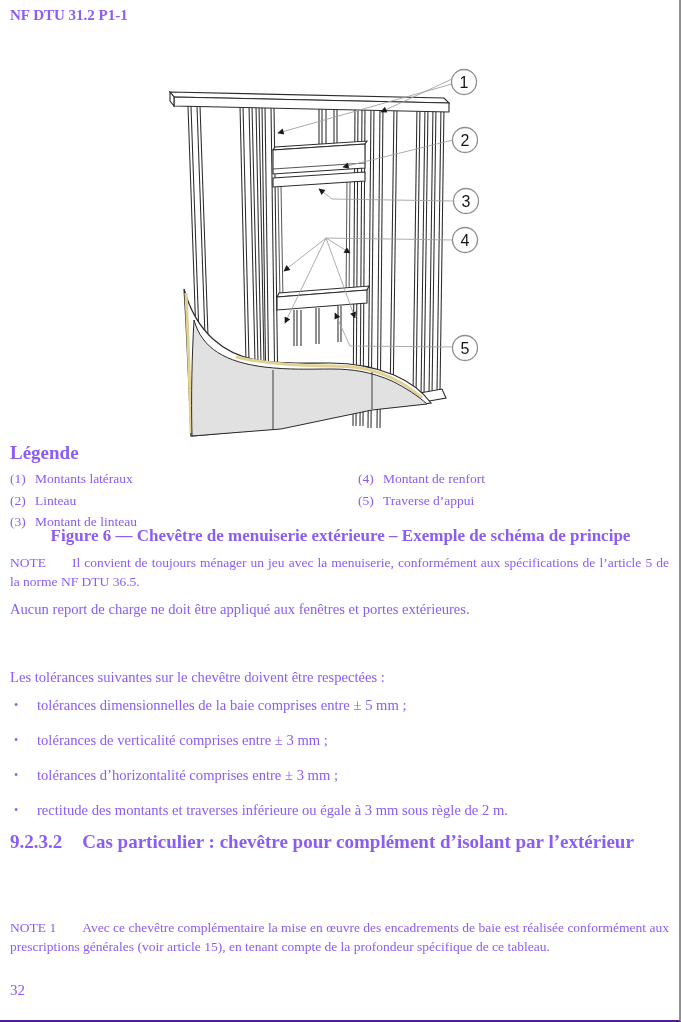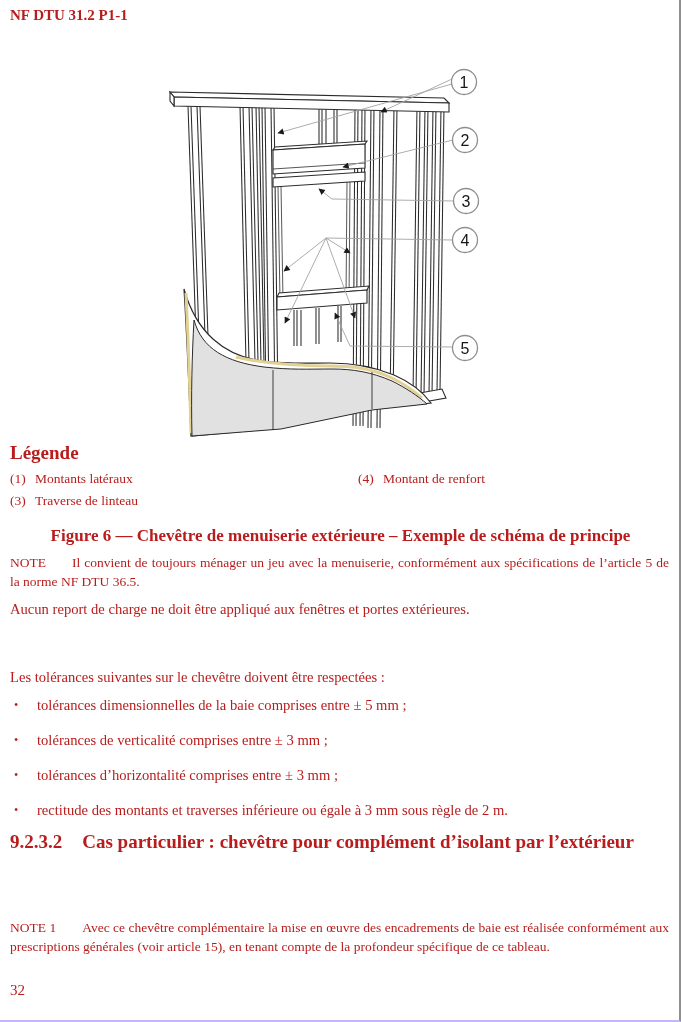--- a/index.html
+++ b/index.html
@@ -1,19 +1,19 @@
 <!DOCTYPE html>
 <html><head>
 <meta charset="utf-8">
 <style>
   html,body{margin:0;padding:0;background:#fff;}
   .page{
     position:relative;width:681px;height:1022px;background:#ffffff;
-    font-family:"Liberation Serif","DejaVu Serif",serif;color:#b91c1c;
-    border-right:2px solid #8f8f8f;border-bottom:2px solid #c4b5fd;
+    font-family:"Liberation Serif","DejaVu Serif",serif;color:#8b5cf6;
+    border-right:2px solid #8f8f8f;border-bottom:2px solid #4c1d95;
     box-sizing:border-box;overflow:hidden;
   }
   .doc-ref{position:absolute;top:7px;left:10px;font-weight:bold;font-size:15px;}
   .fig{position:absolute;top:0;left:0;}
 
   .legend{position:absolute;left:10px;top:442px;width:658px;font-size:13.5px;}
   .legend-title{font-weight:bold;font-size:19px;margin-bottom:7px;}
   .legend-row{position:relative;height:21.5px;}
   .legend-item{position:absolute;top:0;white-space:nowrap;}
   .li-left{left:0;}
@@ -201,21 +201,25 @@
     </g>
   </svg>
 
   <div class="legend">
     <div class="legend-title">Légende</div>
     <div class="legend-row">
       <span class="legend-item li-left"><span class="lnum">(1)</span><span>Montants latéraux</span></span>
       <span class="legend-item li-right"><span class="lnum">(4)</span><span>Montant de renfort</span></span>
     </div>
     <div class="legend-row">
-      <span class="legend-item li-left"><span class="lnum">(3)</span><span>Traverse de linteau</span></span>
+      <span class="legend-item li-left"><span class="lnum">(2)</span><span>Linteau</span></span>
+      <span class="legend-item li-right"><span class="lnum">(5)</span><span>Traverse d’appui</span></span>
+    </div>
+    <div class="legend-row">
+      <span class="legend-item li-left"><span class="lnum">(3)</span><span>Montant de linteau</span></span>
     </div>
   </div>
 
   <div class="caption">Figure 6 — Chevêtre de menuiserie extérieure – Exemple de schéma de principe</div>
 
   <div class="note n1">
     <span class="note-label">NOTE</span><span>Il convient de toujours ménager un jeu avec la menuiserie, conformément aux spécifications de l’article 5 de la norme NF DTU 36.5.</span>
   </div>
 
   <div class="para p-charge">Aucun report de charge ne doit être appliqué aux fenêtres et portes extérieures.</div>

